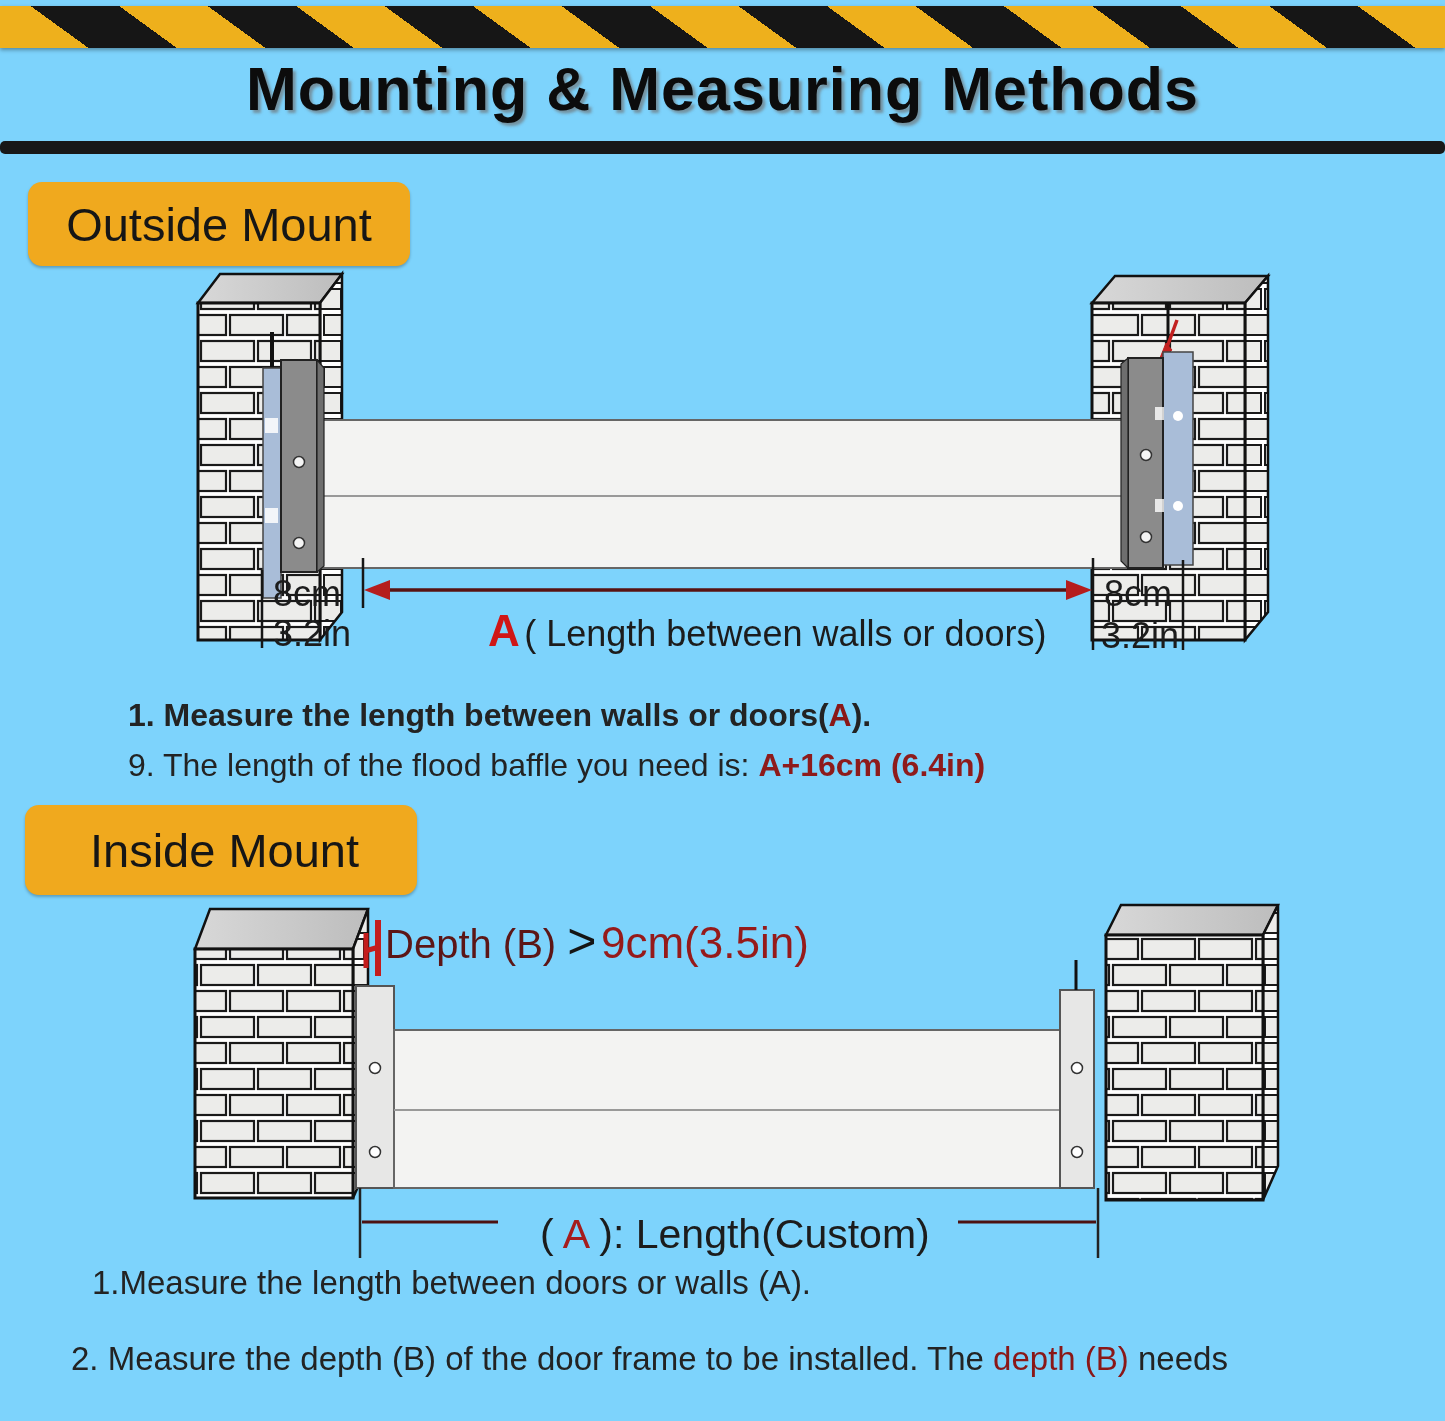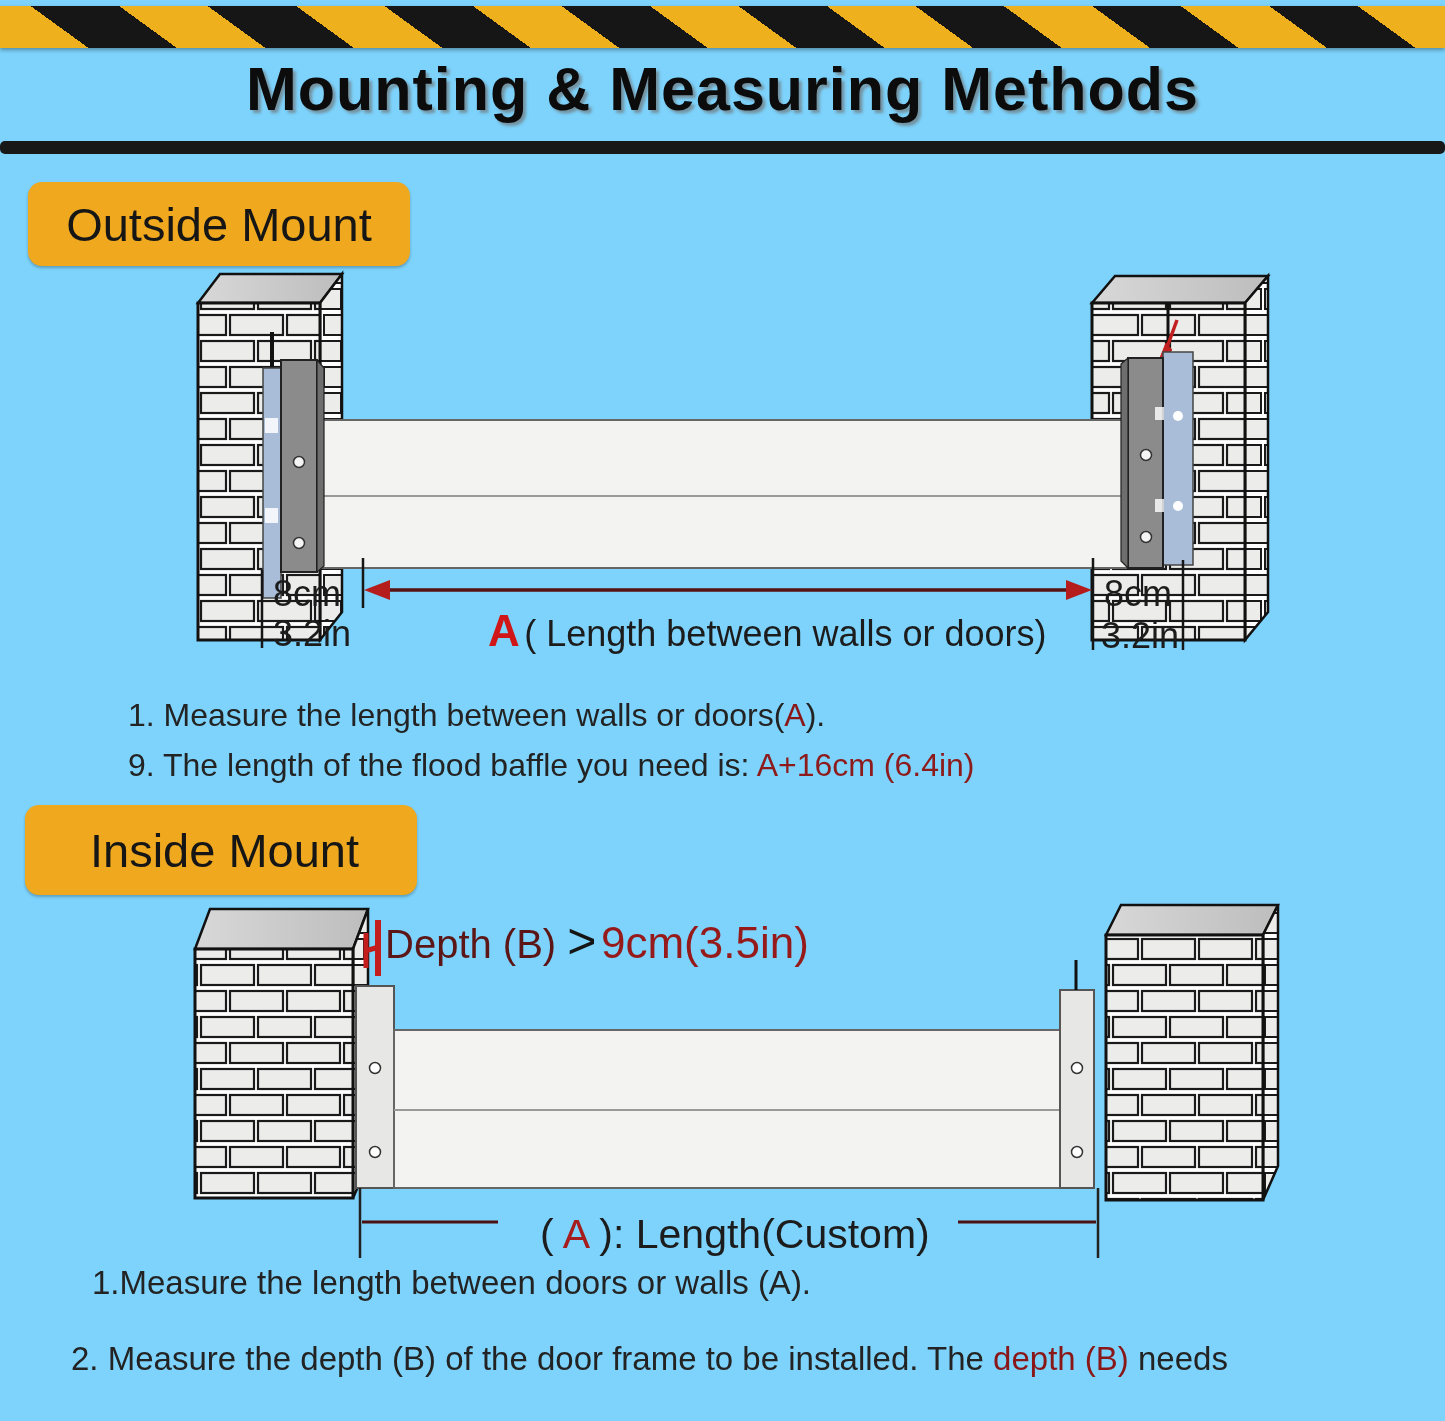--- a/index.html
+++ b/index.html
@@ -20,21 +20,21 @@
   .pill-outside{left:28px;top:182px;width:382px;height:84px;}
   .pill-inside{left:25px;top:805px;width:385px;height:90px;padding-left:7px;}
   
   .diagram{position:absolute;}
   .d-outside{left:150px;top:268px;width:1160px;height:402px;}
   .d-inside{left:150px;top:898px;width:1160px;height:374px;}
   svg text{font-family:"Liberation Sans", sans-serif;}
   
   .instr-line{position:absolute;font-size:32px;color:#232323;white-space:nowrap;}
   .acc{color:#8a1717;}
-  .acc2{color:#8e1b1b;}
+  .acc2{color:#8e1b1b;font-weight:bold;}
 </style>
 </head>
 <body>
 
 <div class="page">
 
   <div class="tape"></div>
   <div class="title">Mounting &amp; Measuring Methods</div>
   <div class="titlebar"></div>
 
@@ -123,21 +123,21 @@
       <text x="312" y="646" font-size="36" fill="#1c1c1c" text-anchor="middle">3.2in</text>
       <text x="1138" y="606" font-size="36" fill="#1c1c1c" text-anchor="middle">8cm</text>
       <text x="1140" y="648" font-size="36" fill="#1c1c1c" text-anchor="middle">3.2in</text>
       <text x="488" y="646">
         <tspan font-size="44" font-weight="bold" fill="#d01616">A</tspan>
         <tspan font-size="36" fill="#1c1c1c">( Length between walls or doors)</tspan>
       </text>
     </g>
   </svg>
 
-  <div class="instr-line" style="left:128px;top:697px;"><span>1. Measure the length between walls or doors(</span><span class="acc">A</span><span>).</span></div>
+  <div class="instr-line" style="left:128px;top:697px;font-weight:bold;"><span>1. Measure the length between walls or doors(</span><span class="acc">A</span><span>).</span></div>
   <div class="instr-line" style="left:128px;top:747px;"><span>9. The length of the flood baffle you need is: </span><span class="acc2">A+16cm (6.4in)</span></div>
 
   <div class="pill pill-inside">Inside Mount</div>
 
   <svg class="diagram d-inside" viewBox="150 898 1160 374" aria-hidden="true">
     <defs>
       <pattern id="bricksB" width="114" height="52" patternUnits="userSpaceOnUse">
         <rect width="114" height="52" fill="#ffffff"></rect>
         <g fill="#ececea" stroke="#1a1a1a" stroke-width="2.2">
           <rect x="2" y="3" width="53" height="20"></rect>

